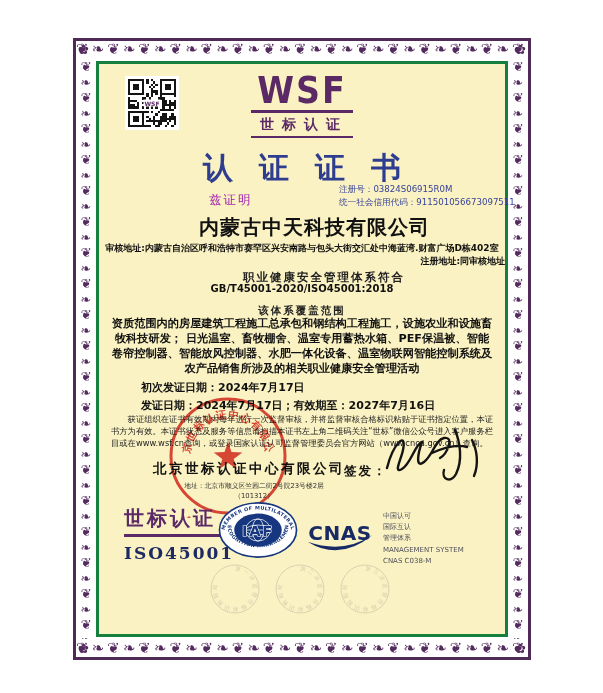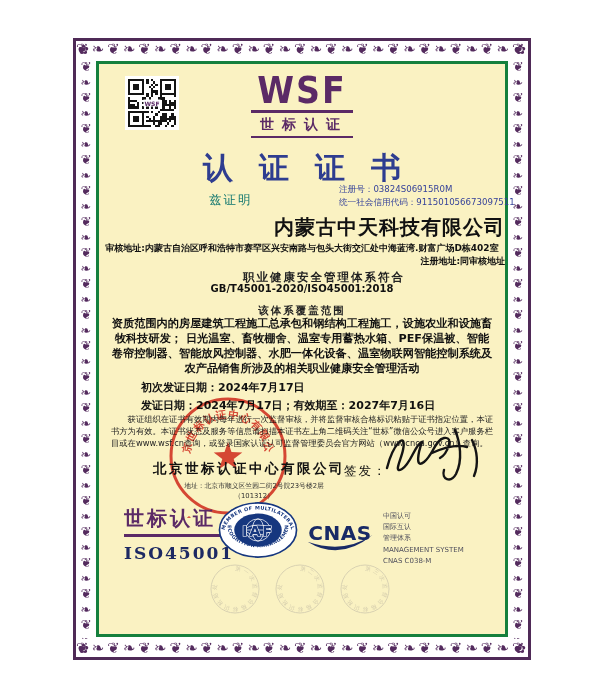--- a/index.html
+++ b/index.html
@@ -30,41 +30,41 @@
   .logo-wrap { position:absolute; left:0; right:0; top:8px; text-align:center; }
   .logo-box { display:inline-block; }
   .logo-wsf { font-size:37px; font-weight:900; color:#5b2a66; letter-spacing:2px; line-height:1.0;
               border-bottom:3px solid #5b2a66; padding:0 6px 1px 6px; font-stretch:condensed; }
   .logo-cn { font-size:14px; font-weight:900; color:#5b2a66; letter-spacing:8px; padding:3px 0 2px 4px;
              border-bottom:2px solid #5b2a66; }
 
   .title { position:absolute; left:0; right:0; top:84px; text-align:center; }
   .title span { font-size:30px; font-weight:900; color:#2e3d90; letter-spacing:26px; margin-right:-26px; }
 
-  .certify { position:absolute; left:110px; top:128px; font-size:12.5px; color:#0f766e; letter-spacing:2px; }
+  .certify { position:absolute; left:110px; top:128px; font-size:12.5px; color:#a21caf; letter-spacing:2px; }
   .regblock { position:absolute; left:228px; top:119px; font-size:8.6px; color:#35429a; line-height:1.55; white-space:nowrap;margin-left:12px; }
 
   
-  .company { position:absolute; left:0; right:0; top:150px; text-align:right; font-size:20px; font-weight:900; color:#111; letter-spacing:1px;padding-left:33px; }
+  .company { position:absolute; left:0; right:8px; top:150px; text-align:center; font-size:20px; font-weight:900; color:#111; letter-spacing:1px;padding-left:33px; }
   .addr1 { position:absolute; left:0; right:0; top:178px; text-align:center; font-size:9px; font-weight:700; color:#111; }
   .addr2 { position:absolute; left:0; right:0; top:191px; text-align:right; font-size:9px; font-weight:700; color:#111; }
 
   .sysstmt { position:absolute; left:0; right:0; top:206px; text-align:center; font-size:11.5px; font-weight:600; color:#222; letter-spacing:2px;margin-left:44px; }
   .standard { position:absolute; left:0; right:0; top:219px; text-align:center; font-size:10px; font-weight:800; color:#111; }
   .scopelabel { position:absolute; left:0; right:0; top:240px; text-align:center; font-size:10.5px; font-weight:600; color:#222; letter-spacing:2px; }
   .scope { position:absolute; left:12px; right:12px; top:252px; text-align:center; font-size:11.2px; font-weight:800; color:#111; line-height:1.35; }
 
   .date1 { position:absolute; left:42px; top:316px; font-size:11px; font-weight:800; color:#111; }
   .date2 { position:absolute; left:42px; top:334px; font-size:11px; font-weight:800; color:#111; }
 
   .fineprint { position:absolute; left:12px; right:12px; top:350px; font-size:8.3px; color:#222; line-height:1.42; text-align:justify; text-indent:2em; font-weight:500; }
 
   
   .issuer-name { position:absolute; left:54px; top:396px; font-size:13.5px; font-weight:800; color:#111; letter-spacing:2.5px; }
-  .sign-label { position:absolute; left:245px; top:399px; font-size:12.5px; font-weight:400; color:#111; letter-spacing:2px; }
+  .sign-label { position:absolute; left:245px; top:399px; font-size:12.5px; font-weight:700; color:#111; letter-spacing:2px; }
   .signature { position:absolute; left:278px; top:356px; }
   .issuer-addr { position:absolute; left:40px; top:417px; width:230px; text-align:center; font-size:6.8px; color:#333; line-height:1.5; }
   .stamp { position:absolute; left:67px; top:330px; opacity:0.84; mix-blend-mode:multiply; }
 
   
   .brand-block { position:absolute; left:25px; top:441px; }
   .brand-cn { font-size:20px; font-weight:900; color:#5b2a66; letter-spacing:3px; border-bottom:3px solid #5b2a66; padding-bottom:2px; }
   .brand-iso { font-family:"DejaVu Serif","Liberation Serif",serif; font-size:17px; font-weight:700; color:#1d2a63; letter-spacing:2px; margin-top:6px; text-align:center; }
   .iaf { position:absolute; left:118px; top:436px; }
   .cnas { position:absolute; left:206px; top:452px; }

